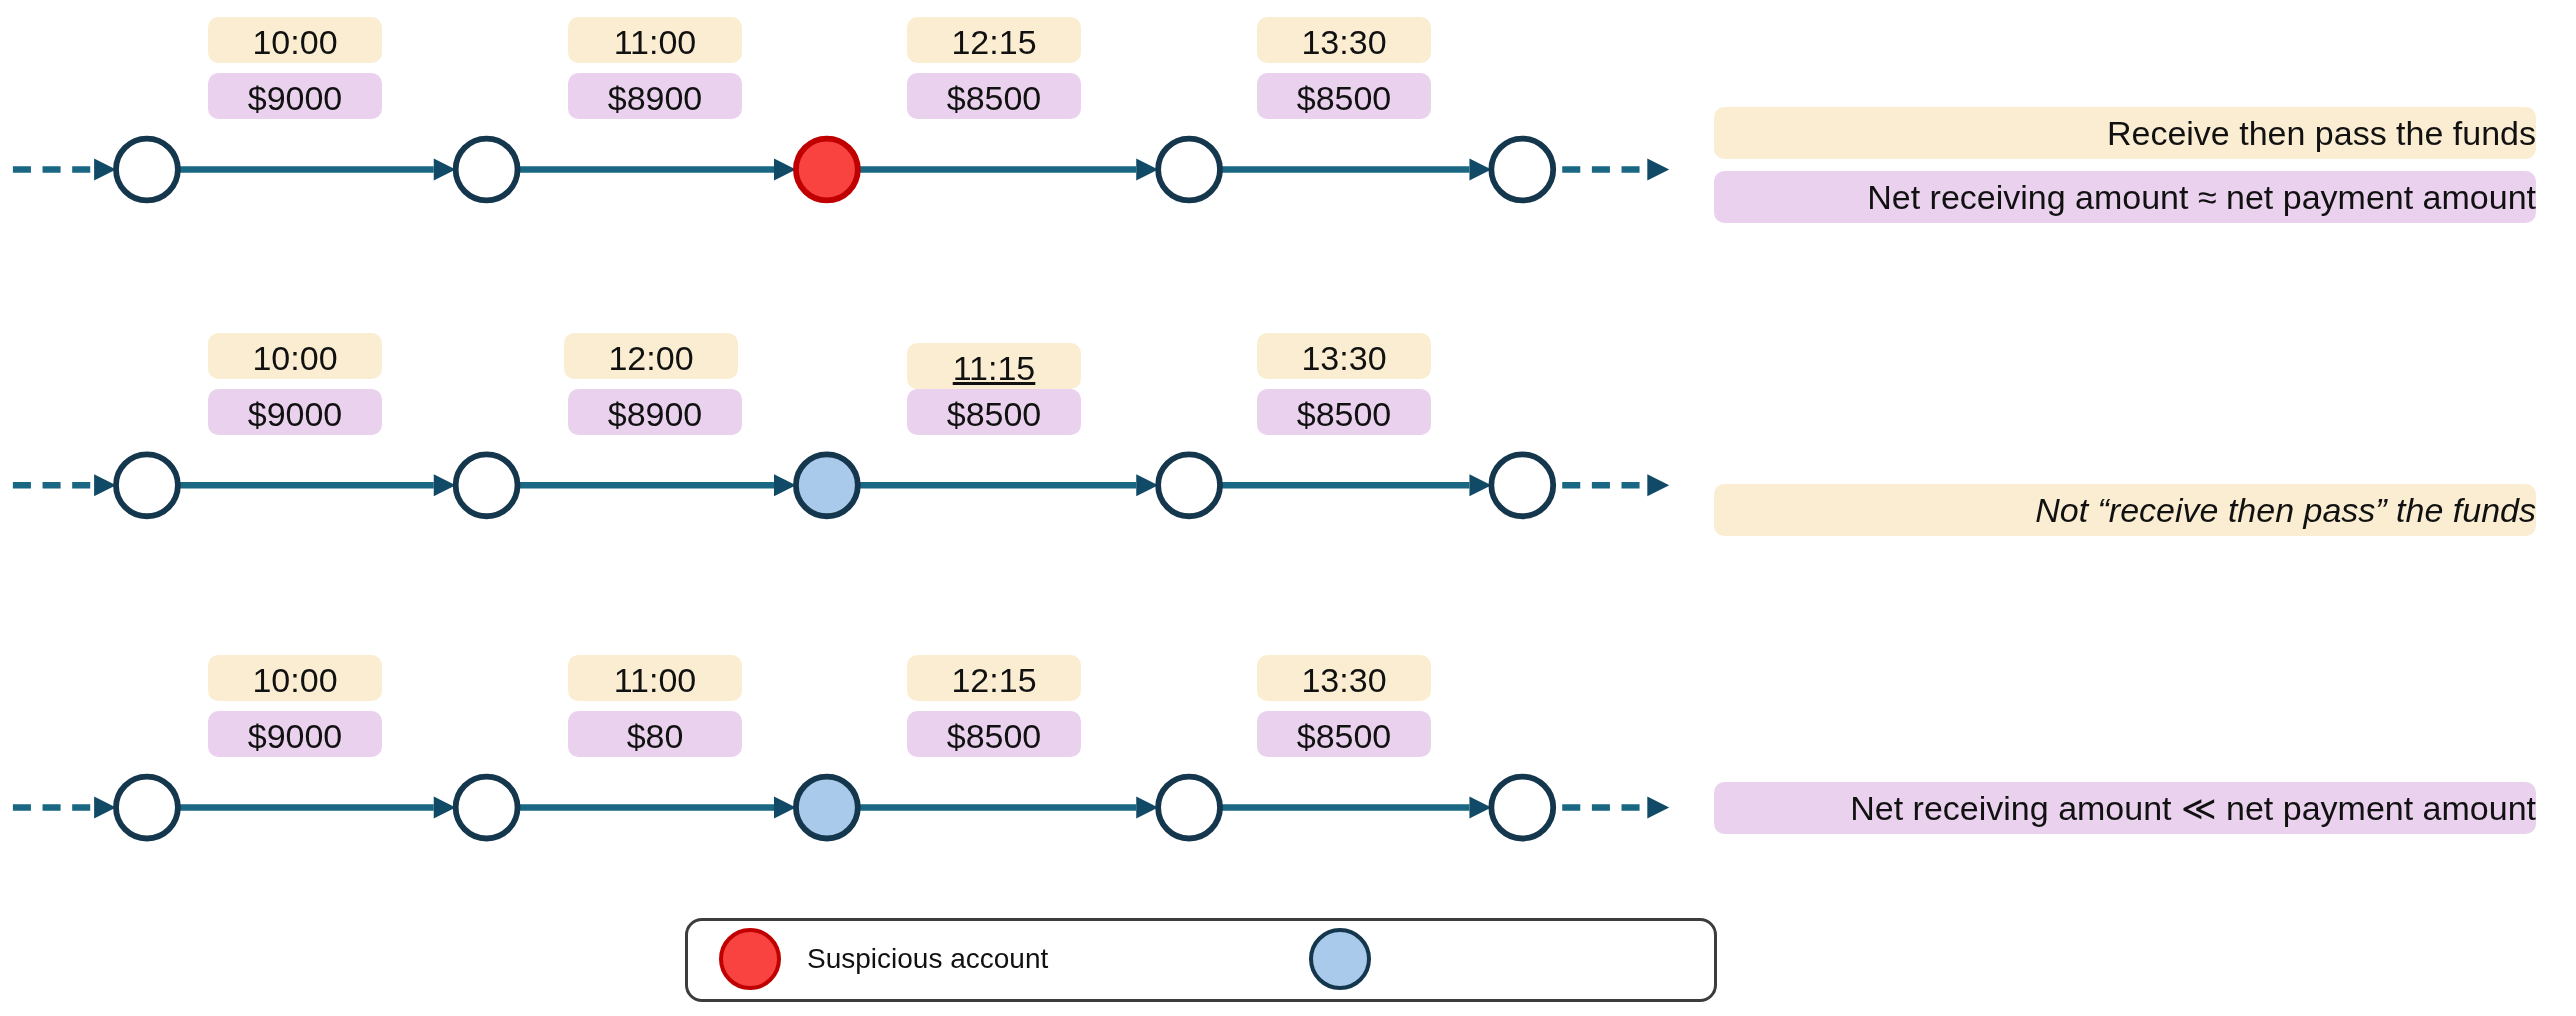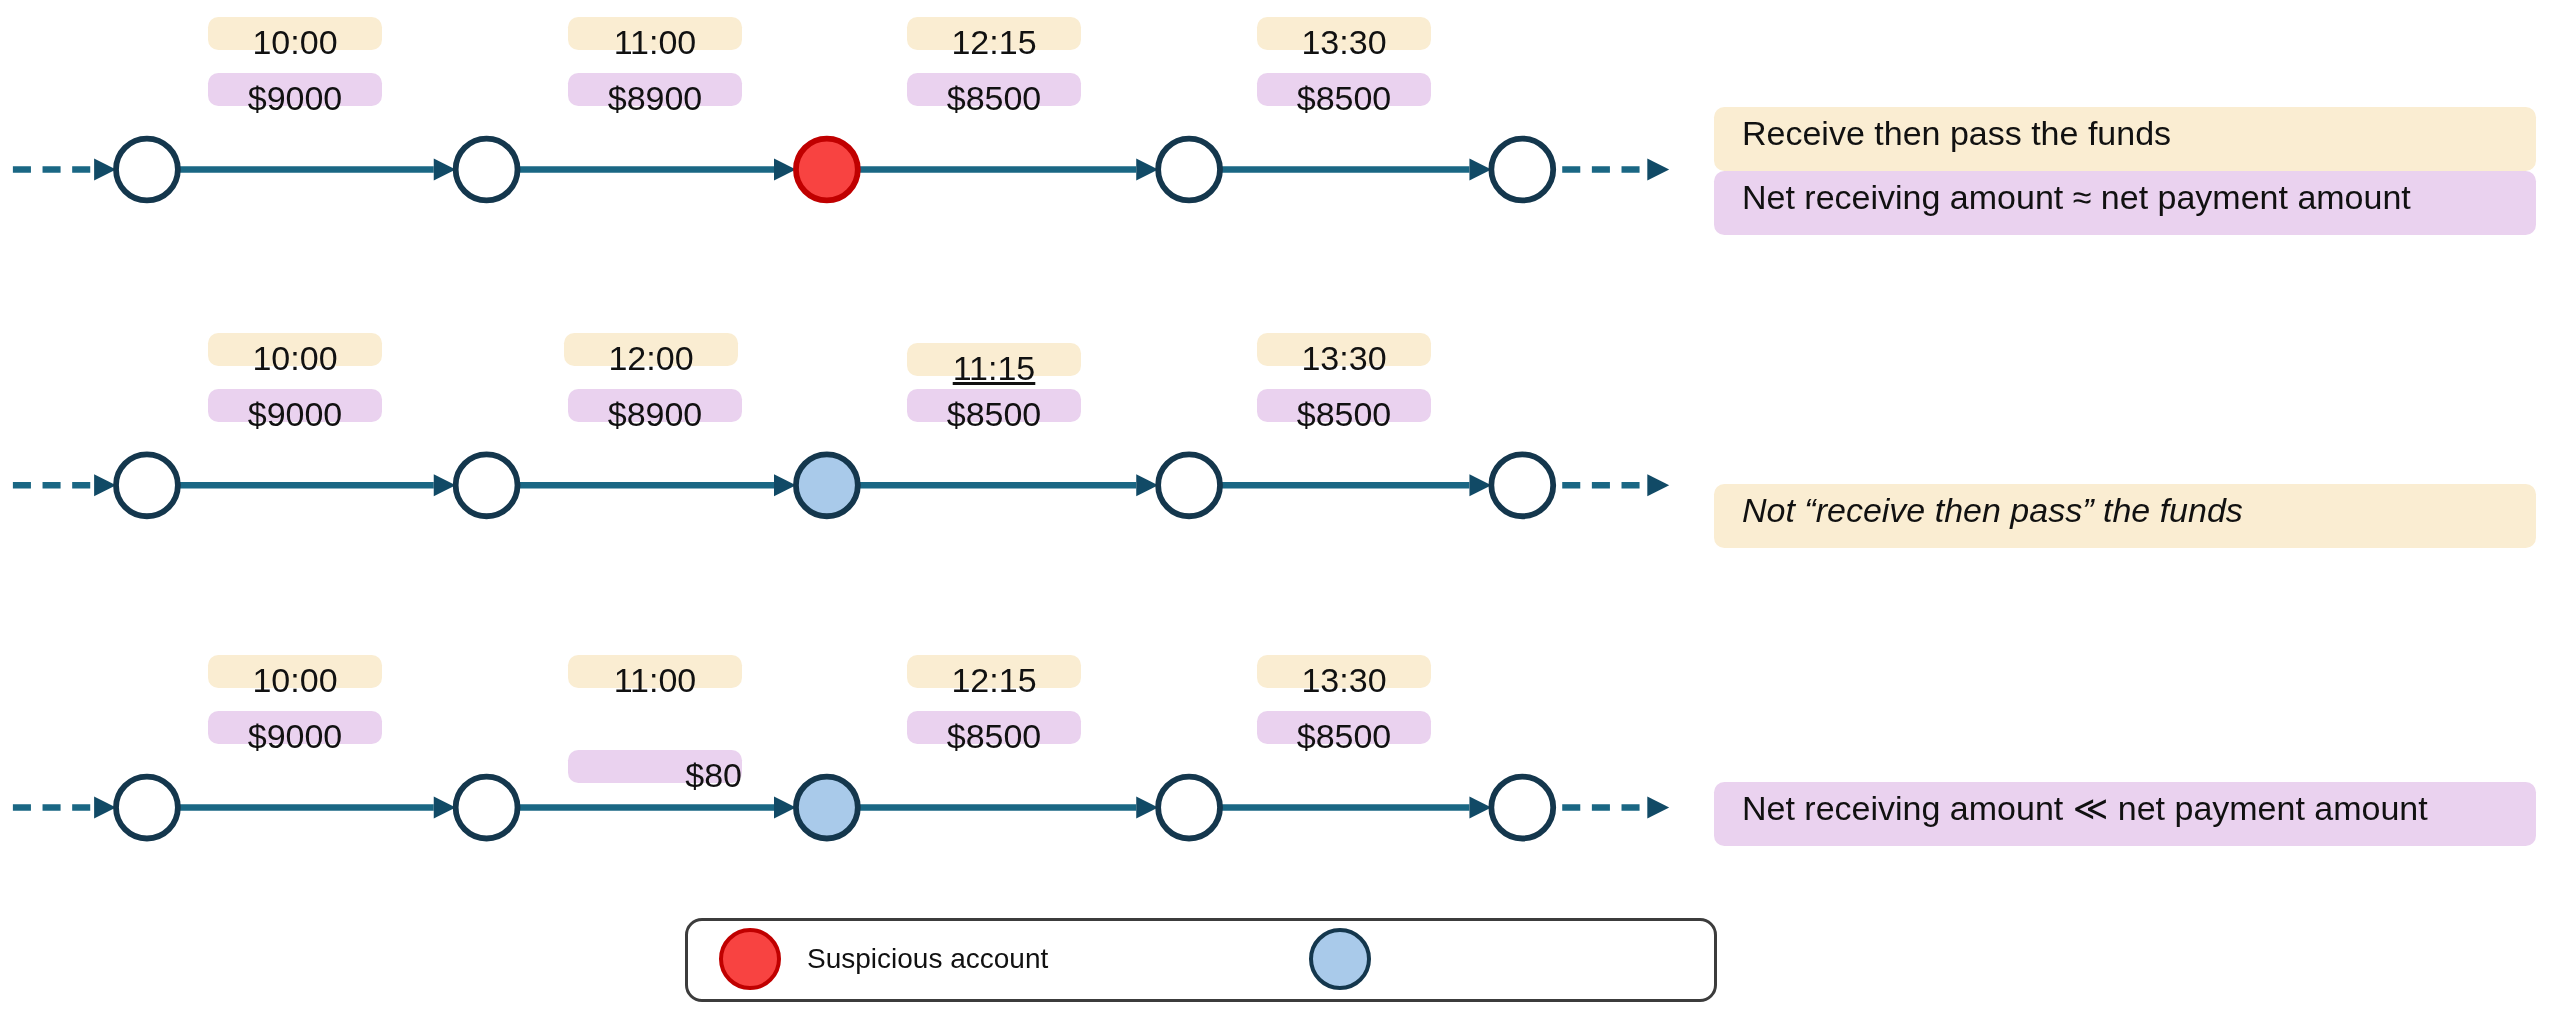--- a/index.html
+++ b/index.html
@@ -6,36 +6,36 @@
   .canvas{
     position:relative;
     width:2576px;height:1017px;
     background:#ffffff;
     font-family:"Liberation Sans", sans-serif;
     overflow:hidden;
   }
   #graph-layer{position:absolute;left:0;top:0;}
   .pill{
     position:absolute;
-    width:174px;height:33px;line-height:50px;
+    width:174px;height:46px;line-height:50px;
     border-radius:10.3px;
     text-align:center;
     font-size:34px;color:#111;
     white-space:nowrap;
   }
   .cream{background:var(--cream,#FAEDD2);}
   .pink{background:var(--pink,#EAD2EF);}
   .annotation{
     position:absolute;
-    width:822px;height:64px;line-height:52px;
+    width:822px;height:52px;line-height:52px;
     border-radius:10.3px;
-    padding-left:28px;
+    padding-left:18px;
     box-sizing:border-box;
     font-size:34px;color:#111;
-    text-align:left;
+    text-align:right;
     white-space:nowrap;
   }
   .legend{
     position:absolute;left:685px;top:918px;
     width:1032px;height:84px;
     box-sizing:border-box;
     border:3.9px solid var(--legend-border,#3C3C3C);
     border-radius:17px;
     background:#ffffff;
   }
@@ -141,21 +141,21 @@
       <div class="pill cream" style="left: 564px; top: 333px;">12:00</div>
       <div class="pill pink" style="left: 568px; top: 389px;">$8900</div>
       <div class="pill cream" style="left: 907px; top: 343px; text-decoration: underline;">11:15</div>
       <div class="pill pink" style="left: 907px; top: 389px;">$8500</div>
       <div class="pill cream" style="left: 1257px; top: 333px;">13:30</div>
       <div class="pill pink" style="left: 1257px; top: 389px;">$8500</div>
       <div class="annotation cream" style="left: 1714px; top: 484px; font-style: italic;">Not “receive then pass” the funds</div>
       <div class="pill cream" style="left: 208px; top: 655px;">10:00</div>
       <div class="pill pink" style="left: 208px; top: 711px;">$9000</div>
       <div class="pill cream" style="left: 568px; top: 655px;">11:00</div>
-      <div class="pill pink" style="left: 568px; top: 750px; text-align: right;">$80</div>
+      <div class="pill pink" style="left: 568px; top: 711px;">$80</div>
       <div class="pill cream" style="left: 907px; top: 655px;">12:15</div>
       <div class="pill pink" style="left: 907px; top: 711px;">$8500</div>
       <div class="pill cream" style="left: 1257px; top: 655px;">13:30</div>
       <div class="pill pink" style="left: 1257px; top: 711px;">$8500</div>
       <div class="annotation pink" style="left: 1714px; top: 782px;">Net receiving amount ≪ net payment amount</div>
     </div>
 
   <div class="legend">
     <span class="legend-circle suspicious"></span>
     <span class="legend-label suspicious">Suspicious account</span>

